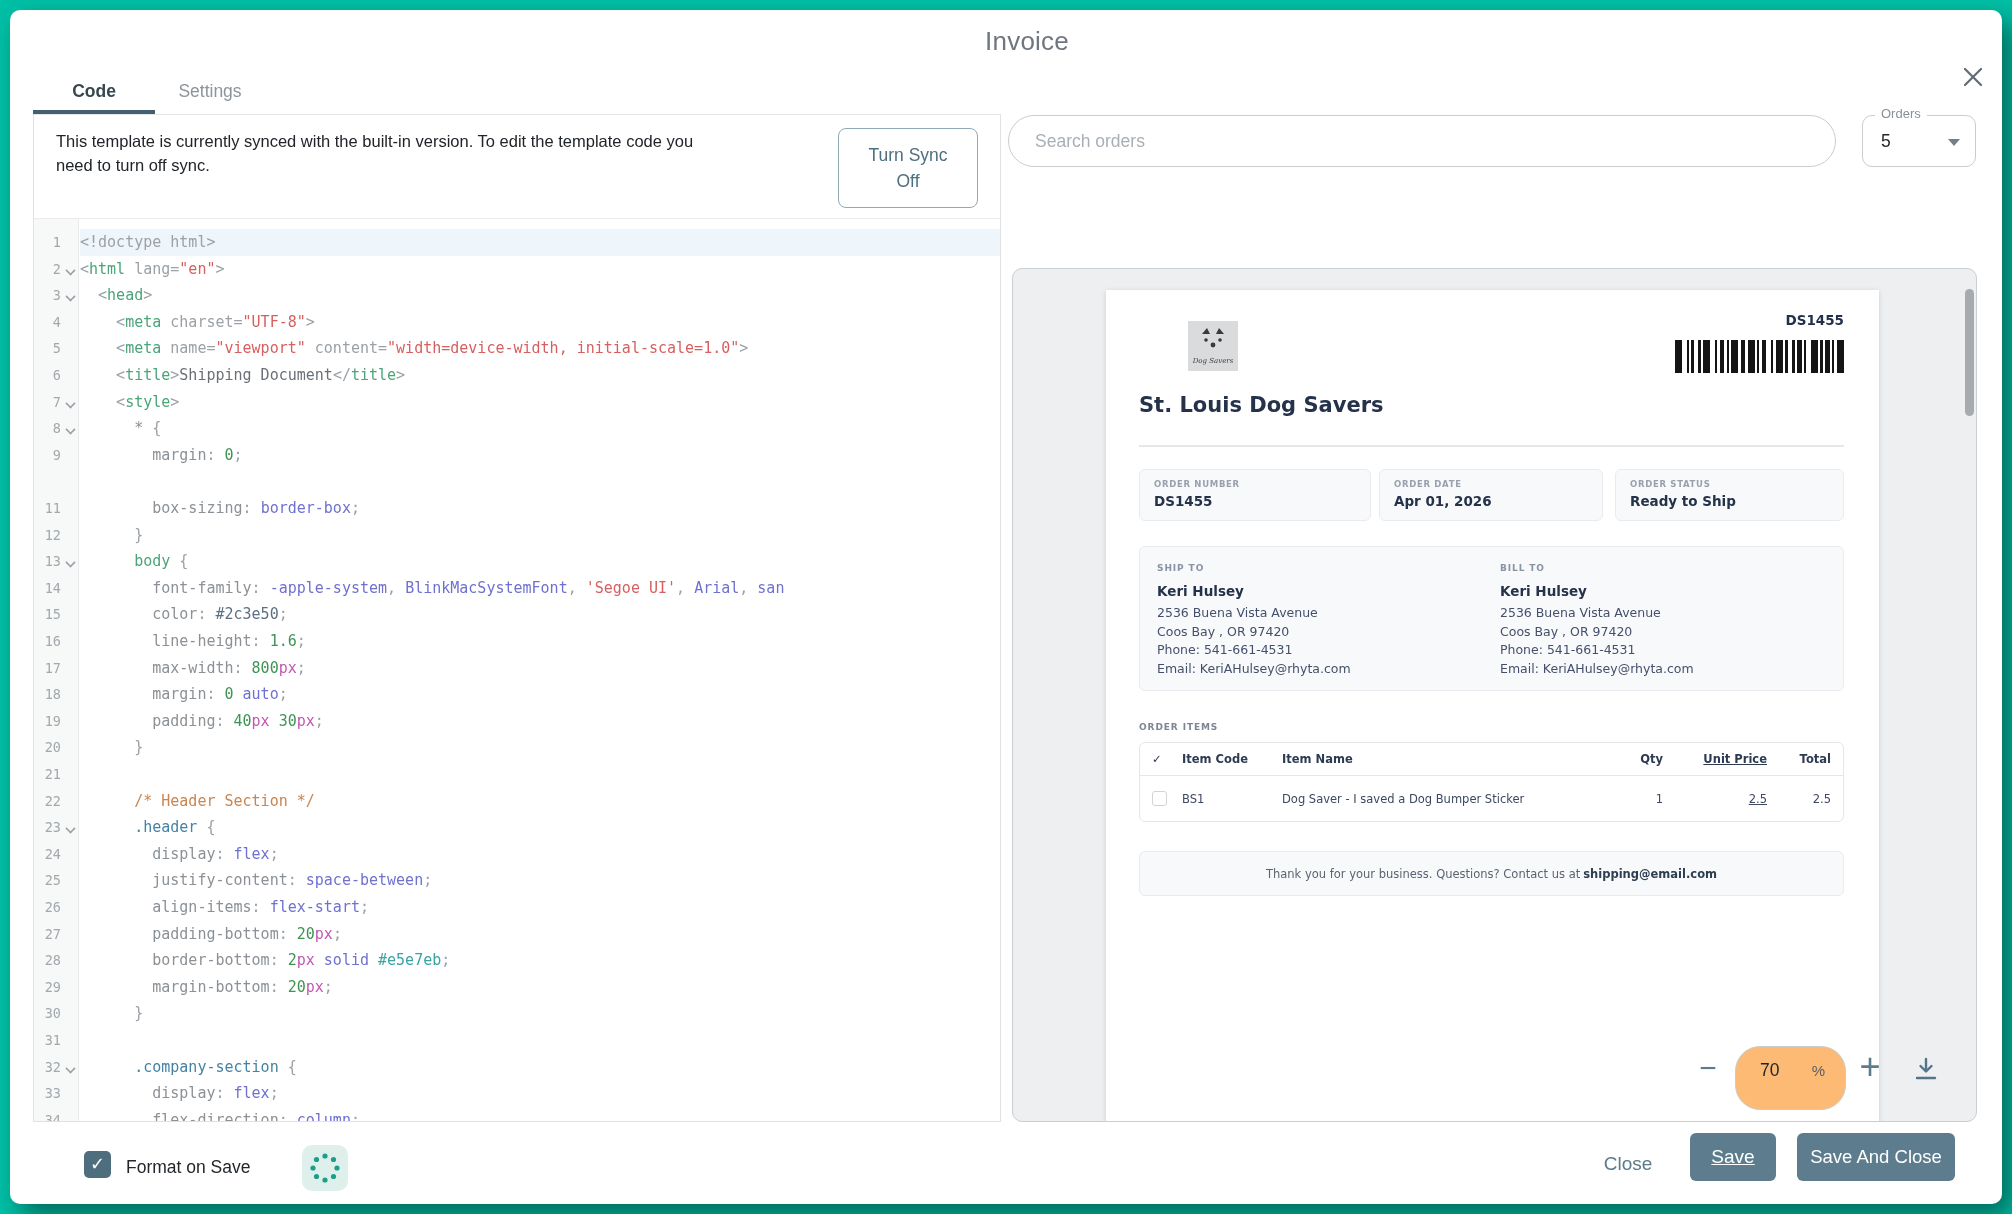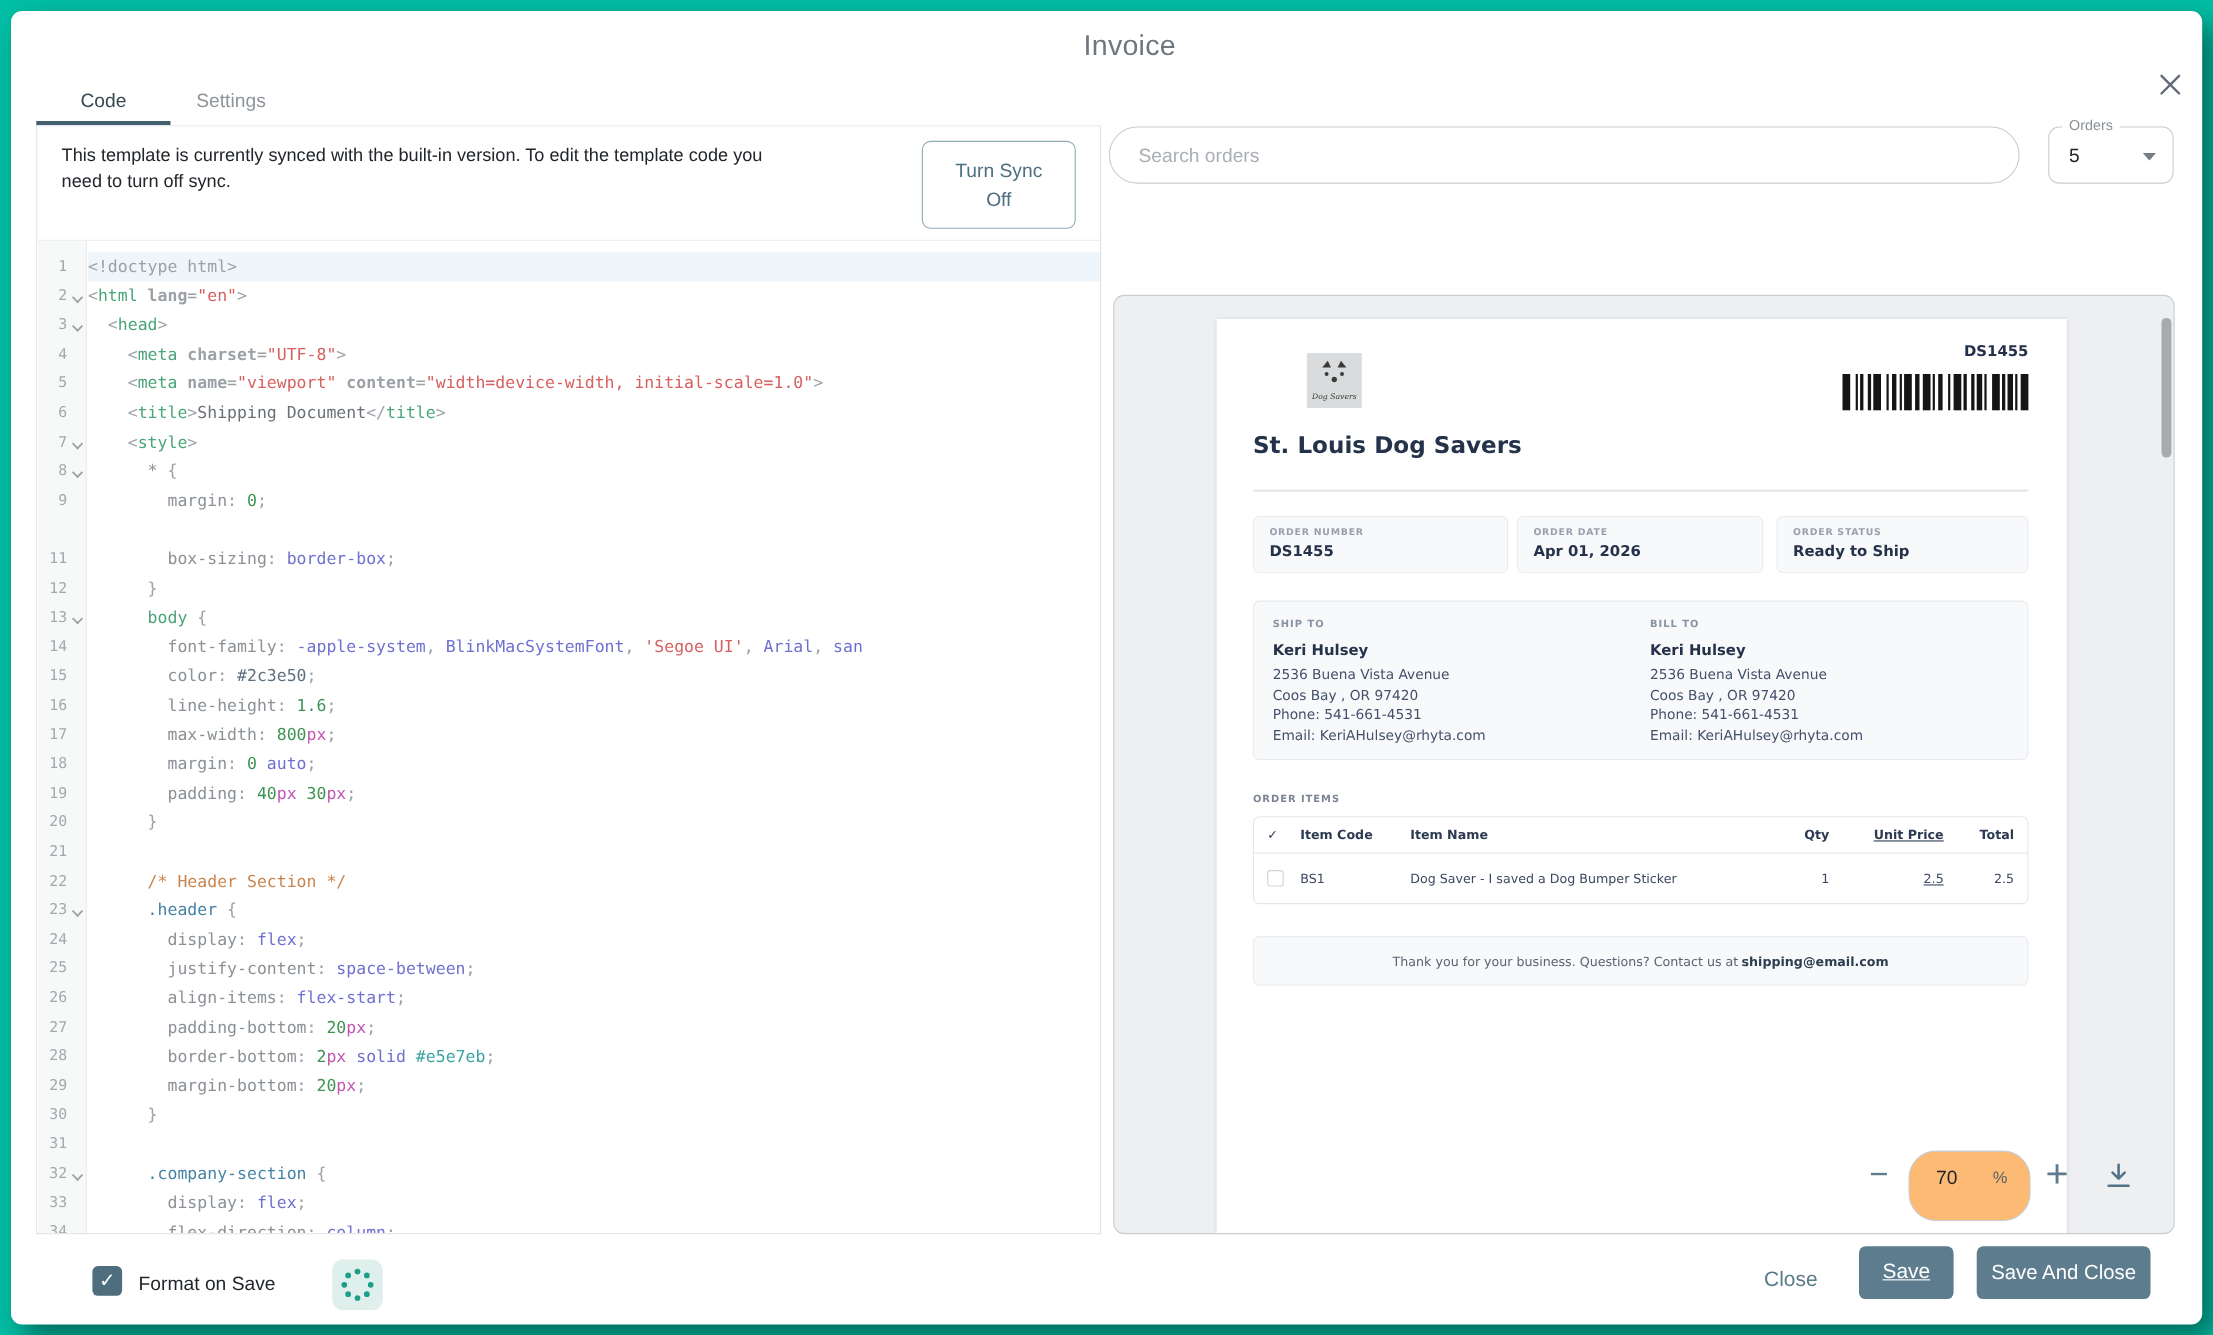--- a/index.html
+++ b/index.html
@@ -10,21 +10,21 @@
             box-shadow:10px 12px 26px rgba(0,0,0,.45); overflow:hidden; }
 
   
   .dlg-title { position:absolute; top:16px; left:0; width:100%; text-align:center;
                font-size:26px; color:#70767f; letter-spacing:.2px;margin-left:21px; }
   .close-x { position:absolute; left:1948px; top:52px; width:30px; height:30px; cursor:pointer; }
   .close-x svg { width:100%; height:100%; }
 
   .tab { position:absolute; top:62px; height:38px; text-align:center; font-size:17.5px;
          line-height:38px; cursor:pointer; }
-  .tab.code { left:23px; width:122px; color:#36474f; font-weight:normal; }
+  .tab.code { left:23px; width:122px; color:#36474f; font-weight:bold; }
   .tab.settings { left:145px; width:110px; color:#8d959b; }
   .tab-underline { position:absolute; left:23px; top:100px; width:122px; height:4px; background:#44606e; }
 
   
   .code-panel { position:absolute; left:23px; top:104px; width:968px; height:1008px;
                 border:1px solid #dfe1e3; border-top:1px solid #e3e5e7; background:#fff; }
   .sync-banner { position:absolute; left:0; top:0; right:0; height:104px; border-bottom:1px solid #ebebeb; background:#fff; }
   .sync-text { position:absolute; left:22px; top:14px; width:640px; font-size:16.5px;
                line-height:24px; color:#212529; }
   .sync-btn { position:absolute; left:804px; top:13px; width:140px; height:80px;
@@ -40,21 +40,21 @@
   .lnum { position:absolute; left:0; top:0; width:27px; text-align:right; color:#a3a8ad;
           font-family:"DejaVu Sans Mono", monospace; font-size:13.5px; }
   .fold { position:absolute; left:32px; top:10px; width:8px; height:8px; cursor:pointer; }
   .fold::before { content:""; position:absolute; left:0; top:0; width:7px; height:7px;
                   border-left:2px solid #9aa0a5; border-bottom:2px solid #9aa0a5;
                   transform:rotate(-45deg) scale(.8); }
   .ctext { position:absolute; left:46px; top:0; font-family:"DejaVu Sans Mono", monospace;
            font-size:15px; color:#5a5f64; }
   .tk-pl  { color:#9ba1a6; }
   .tk-tag { color:#4aa579; }
-  .tk-attr{ color:#9ba1a6;font-weight:bold; }
+  .tk-attr{ color:#9ba1a6; }
   .tk-str { color:#d75f5f; }
   .tk-txt { color:#6a7076; }
   .tk-prop{ color:#8b9196; }
   .tk-num { color:#3f9454; }
   .tk-unit{ color:#c257b5; }
   .tk-kw  { color:#6f71d0; }
   .tk-hex1{ color:#5d7080; }
   .tk-hex2{ color:#3aa3a3; }
   .tk-cmt { color:#c9854f; }
   .tk-csel{ color:#4583a5; }

